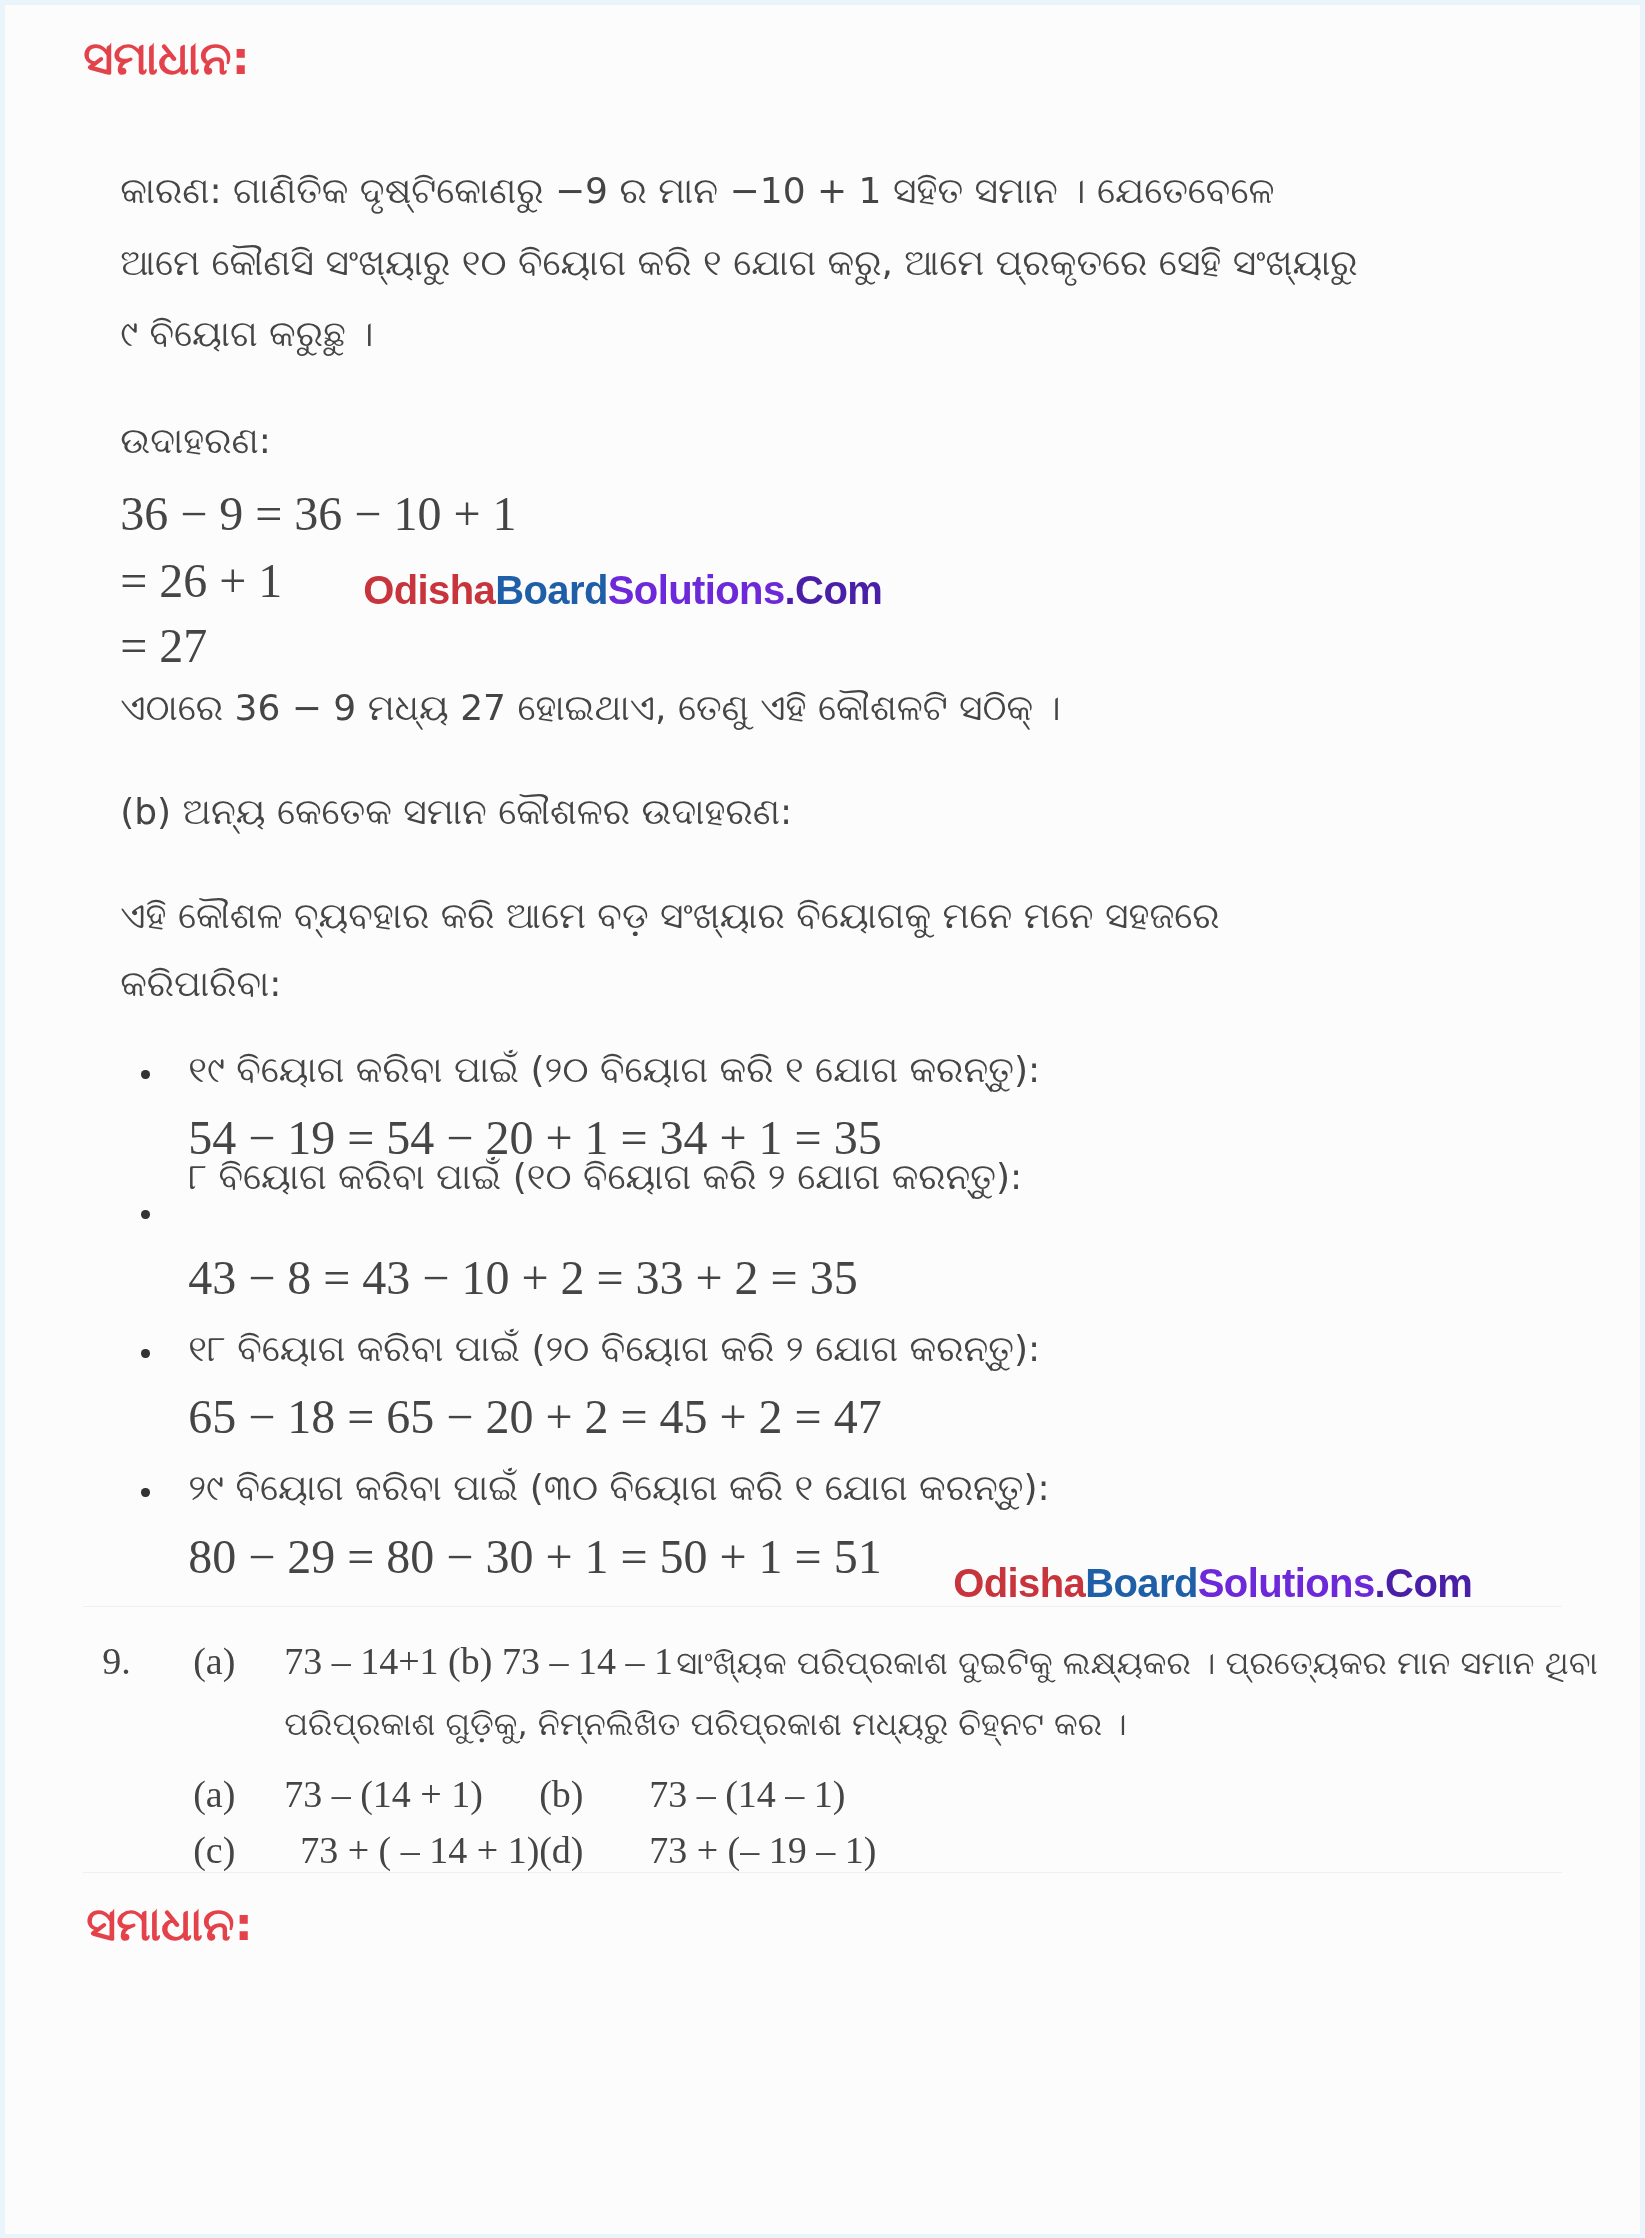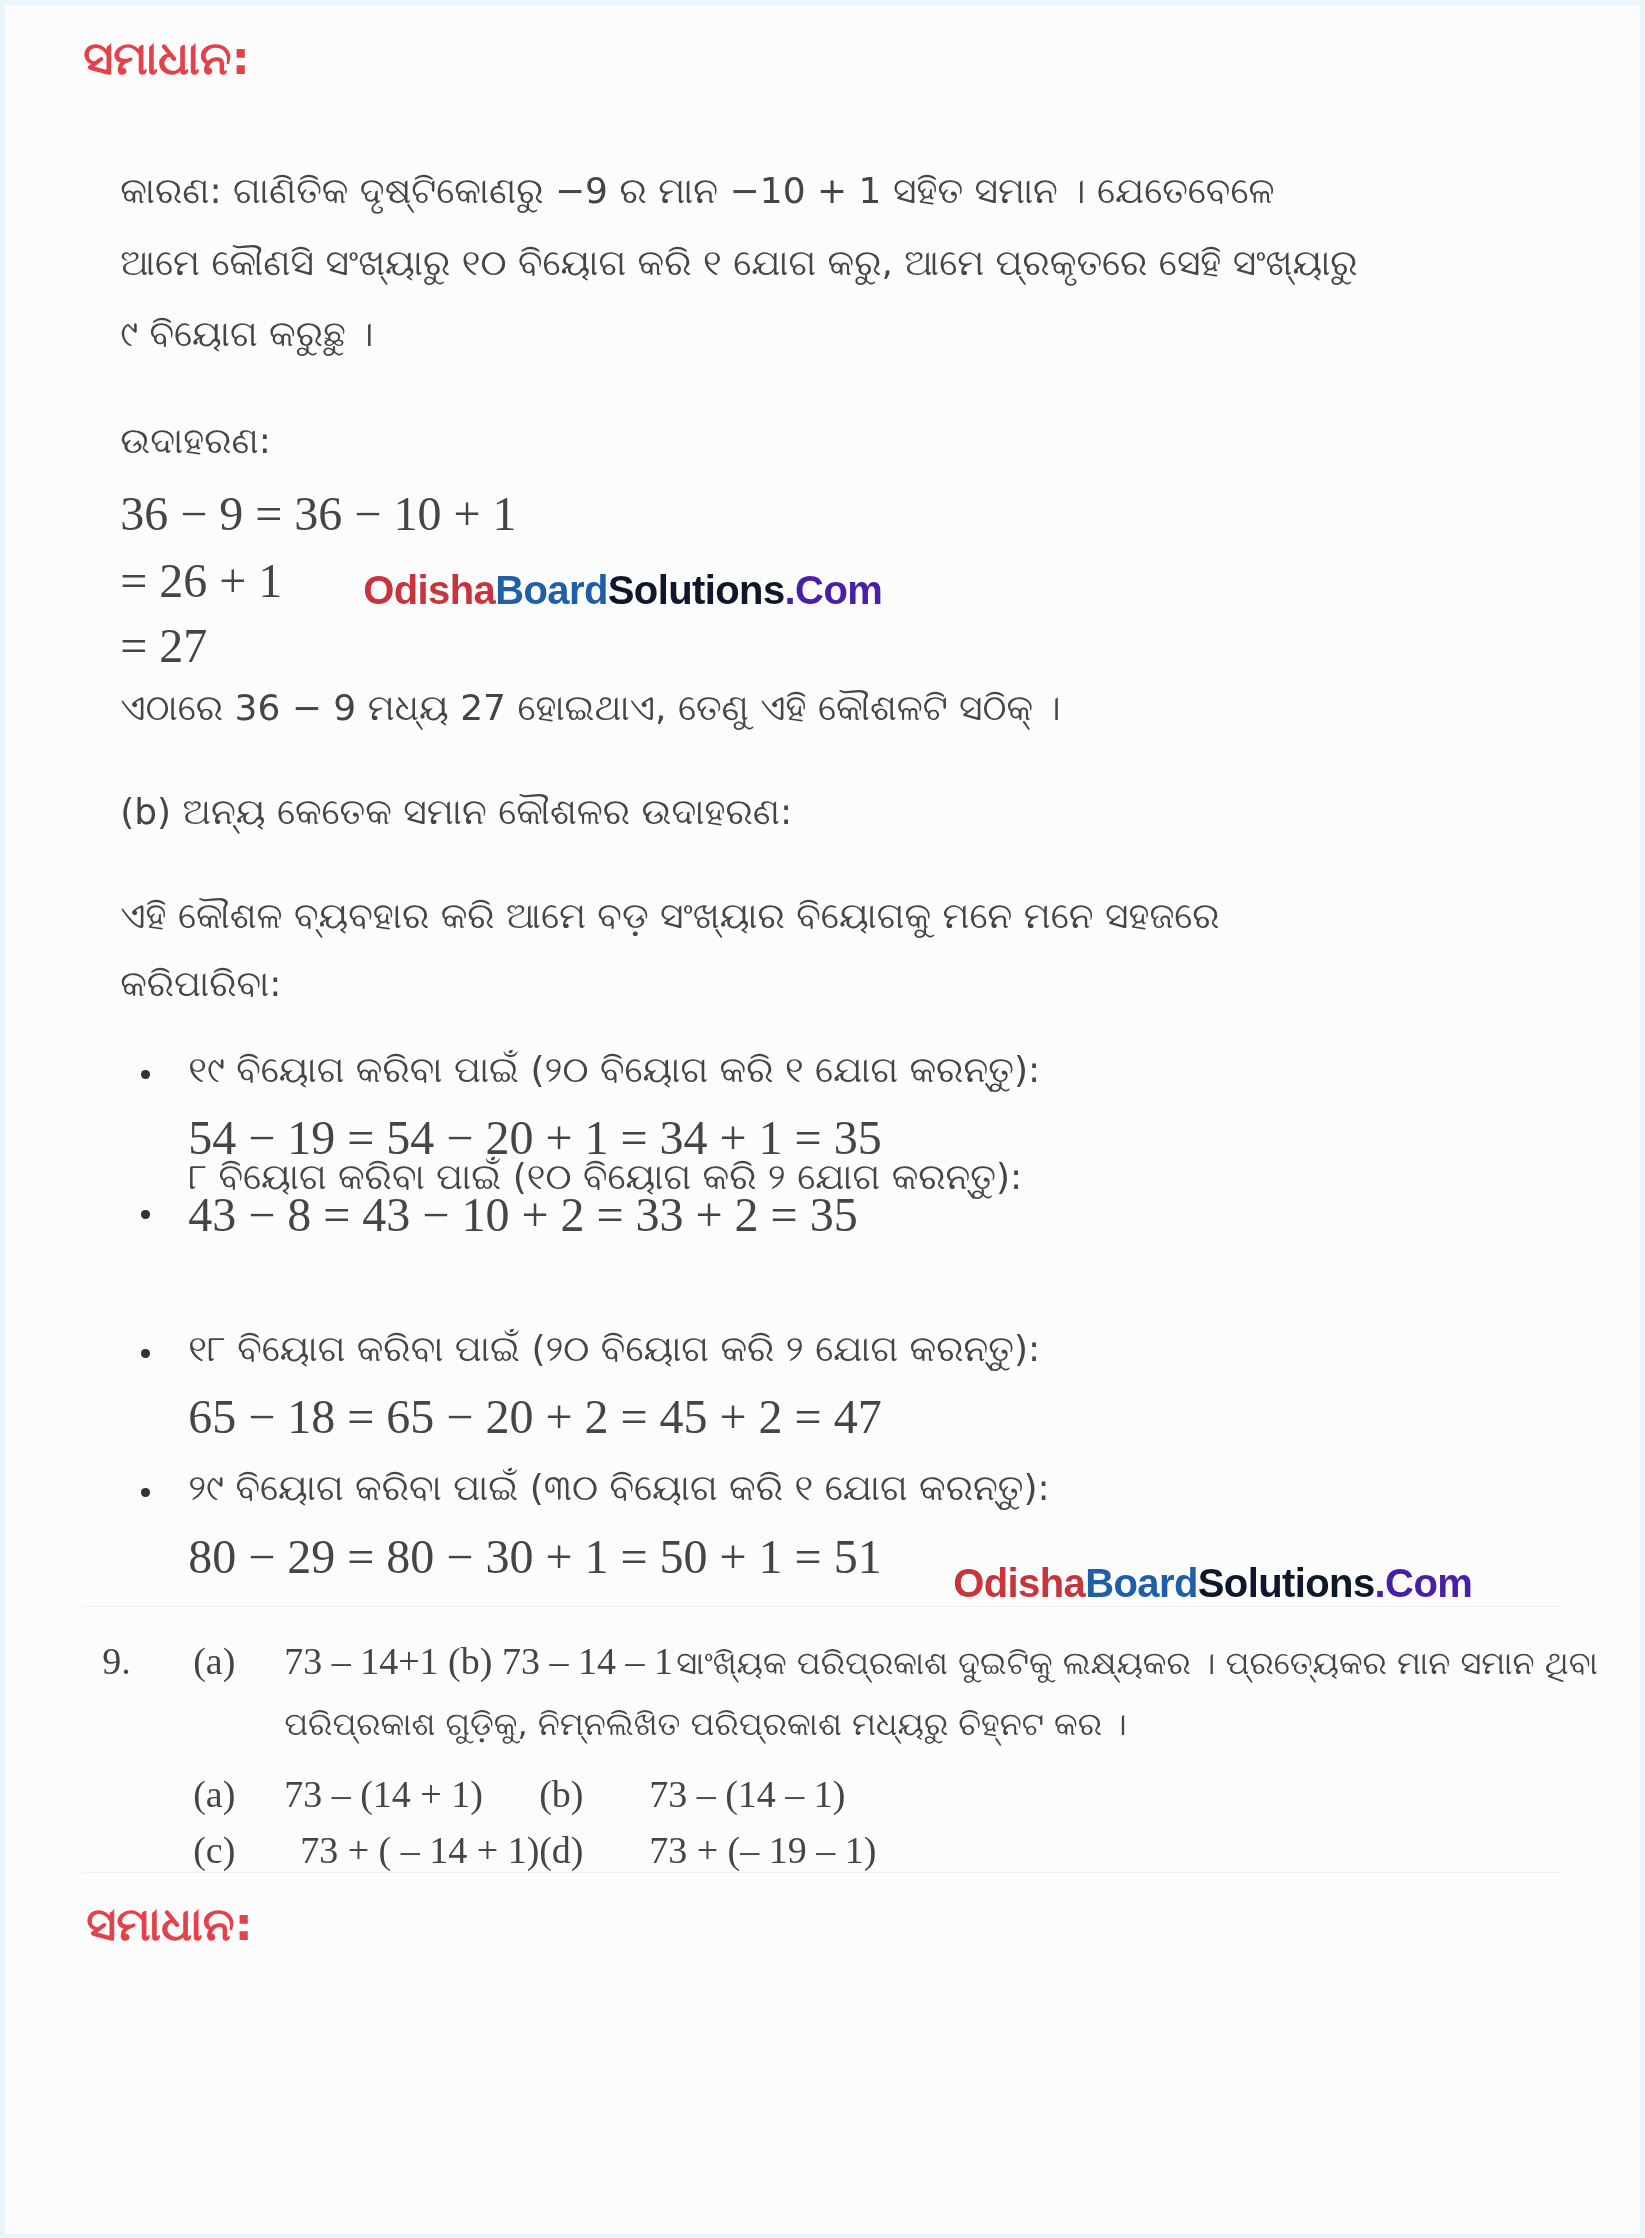--- a/index.html
+++ b/index.html
@@ -20,21 +20,21 @@
     color: #e4424b; font-size: 46px; font-weight: bold;
   }
   .txt { font-size: 36px; color: #454545; }
   .math { font-family: "Liberation Serif", "DejaVu Serif", serif; font-size: 48px; color: #454545; }
   .bullet-dot {
     position: absolute; width: 8.4px; height: 8.4px; border-radius: 50%; background: #333;
   }
   .wm { font-family: "Liberation Sans", sans-serif; font-weight: bold; font-size: 40px; letter-spacing: -0.6px; }
   .wm .c1 { color: #c8343c; }
   .wm .c2 { color: #1f5fa8; }
-  .wm .c3 { color: #0f172a; }
+  .wm .c3 { color: #6d28d9; }
   .wm .c4 { color: #4a1fa8; }
   .q { font-family: "Liberation Serif", "DejaVu Serif", serif; font-size: 38px; color: #454545; }
   .q-odia { font-family: "DejaVu Sans", sans-serif; font-size: 32px; color: #454545; }
   .sep { position: absolute; left: 78px; right: 78px; height: 1.3px; background: #f0f0f0; }
 </style>
 </head>
 <body>
 
 <div class="page">
 
@@ -61,21 +61,21 @@
 
   <div>
     <div>
       <span class="bullet-dot" style="left:136px; top:1065px;"></span>
       <div class="abs txt" style="left:183px; top:1044px;">୧୯ ବିୟୋଗ କରିବା ପାଇଁ (୨୦ ବିୟୋଗ କରି ୧ ଯୋଗ କରନ୍ତୁ):</div>
       <div class="abs math" style="left:183px; top:1105px;">54 − 19 = 54 − 20 + 1 = 34 + 1 = 35</div>
     </div>
     <div>
       <span class="bullet-dot" style="left:136px; top:1205px;"></span>
       <div class="abs txt" style="left:183px; top:1151px;">୮ ବିୟୋଗ କରିବା ପାଇଁ (୧୦ ବିୟୋଗ କରି ୨ ଯୋଗ କରନ୍ତୁ):</div>
-      <div class="abs math" style="left:183px; top:1182px;">43 − 8 = 43 − 10 + 2 = 33 + 2 = 35</div>
+      <div class="abs math" style="left:183px; top:1245px;">43 − 8 = 43 − 10 + 2 = 33 + 2 = 35</div>
     </div>
     <div>
       <span class="bullet-dot" style="left:136px; top:1344px;"></span>
       <div class="abs txt" style="left:183px; top:1323px;">୧୮ ବିୟୋଗ କରିବା ପାଇଁ (୨୦ ବିୟୋଗ କରି ୨ ଯୋଗ କରନ୍ତୁ):</div>
       <div class="abs math" style="left:183px; top:1384px;">65 − 18 = 65 − 20 + 2 = 45 + 2 = 47</div>
     </div>
     <div>
       <span class="bullet-dot" style="left:136px; top:1483px;"></span>
       <div class="abs txt" style="left:183px; top:1462px;">୨୯ ବିୟୋଗ କରିବା ପାଇଁ (୩୦ ବିୟୋଗ କରି ୧ ଯୋଗ କରନ୍ତୁ):</div>
       <div class="abs math" style="left:183px; top:1524px;">80 − 29 = 80 − 30 + 1 = 50 + 1 = 51</div>

